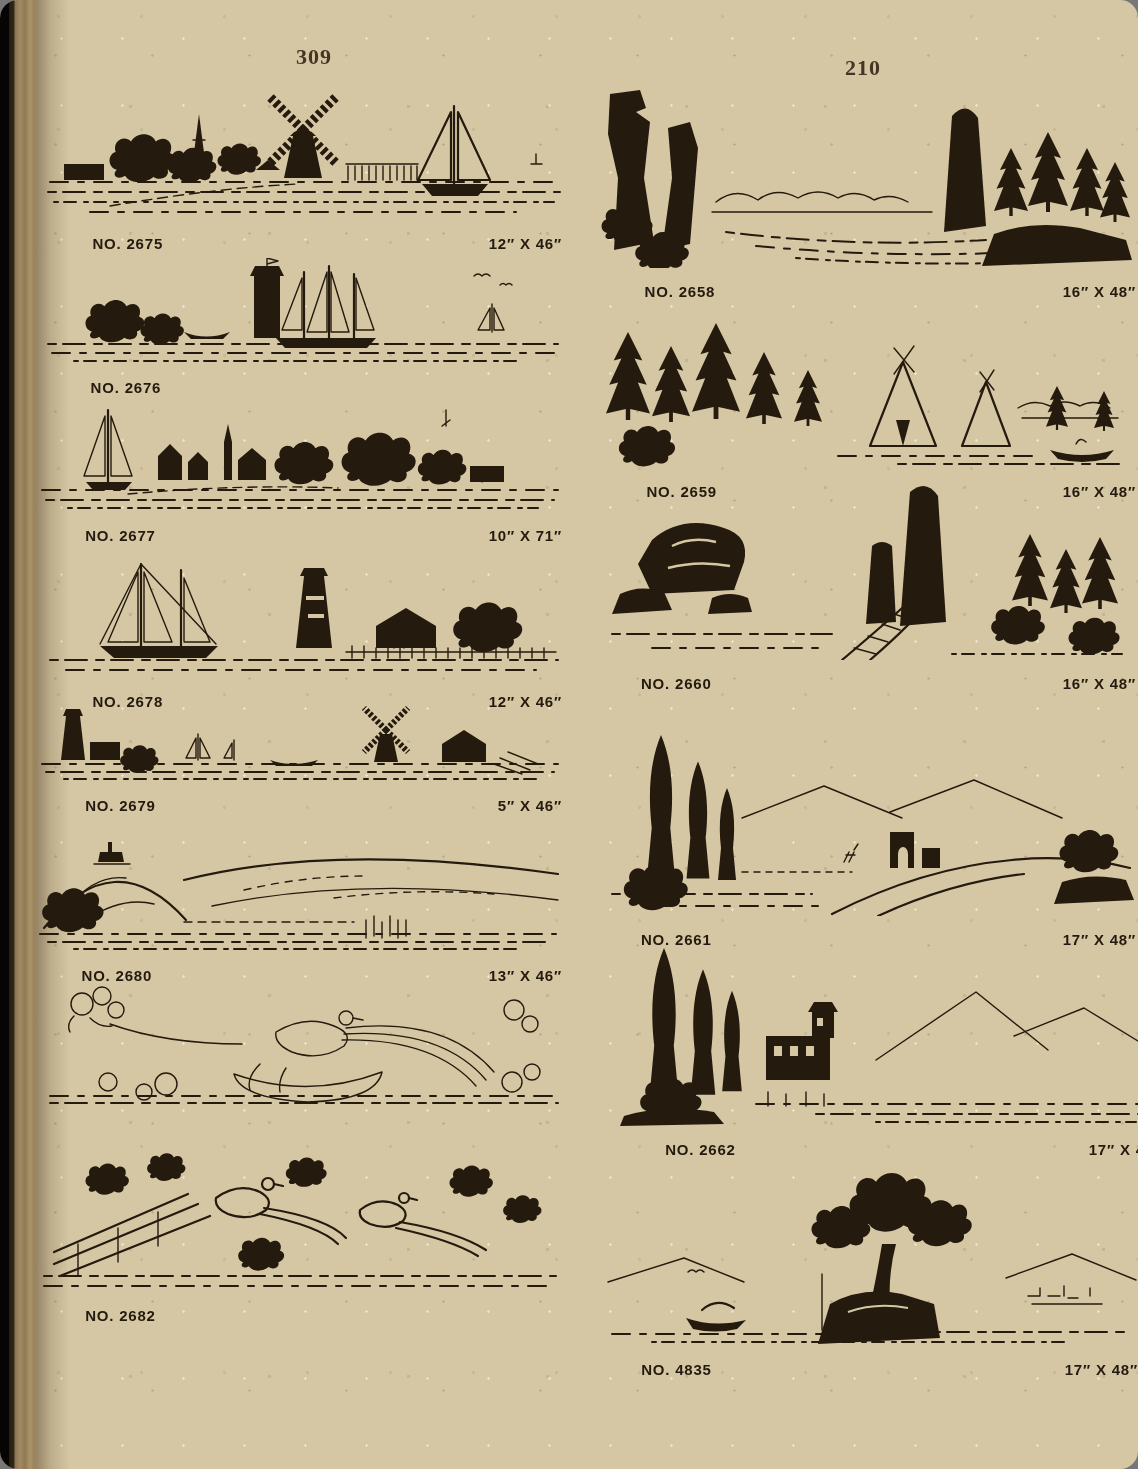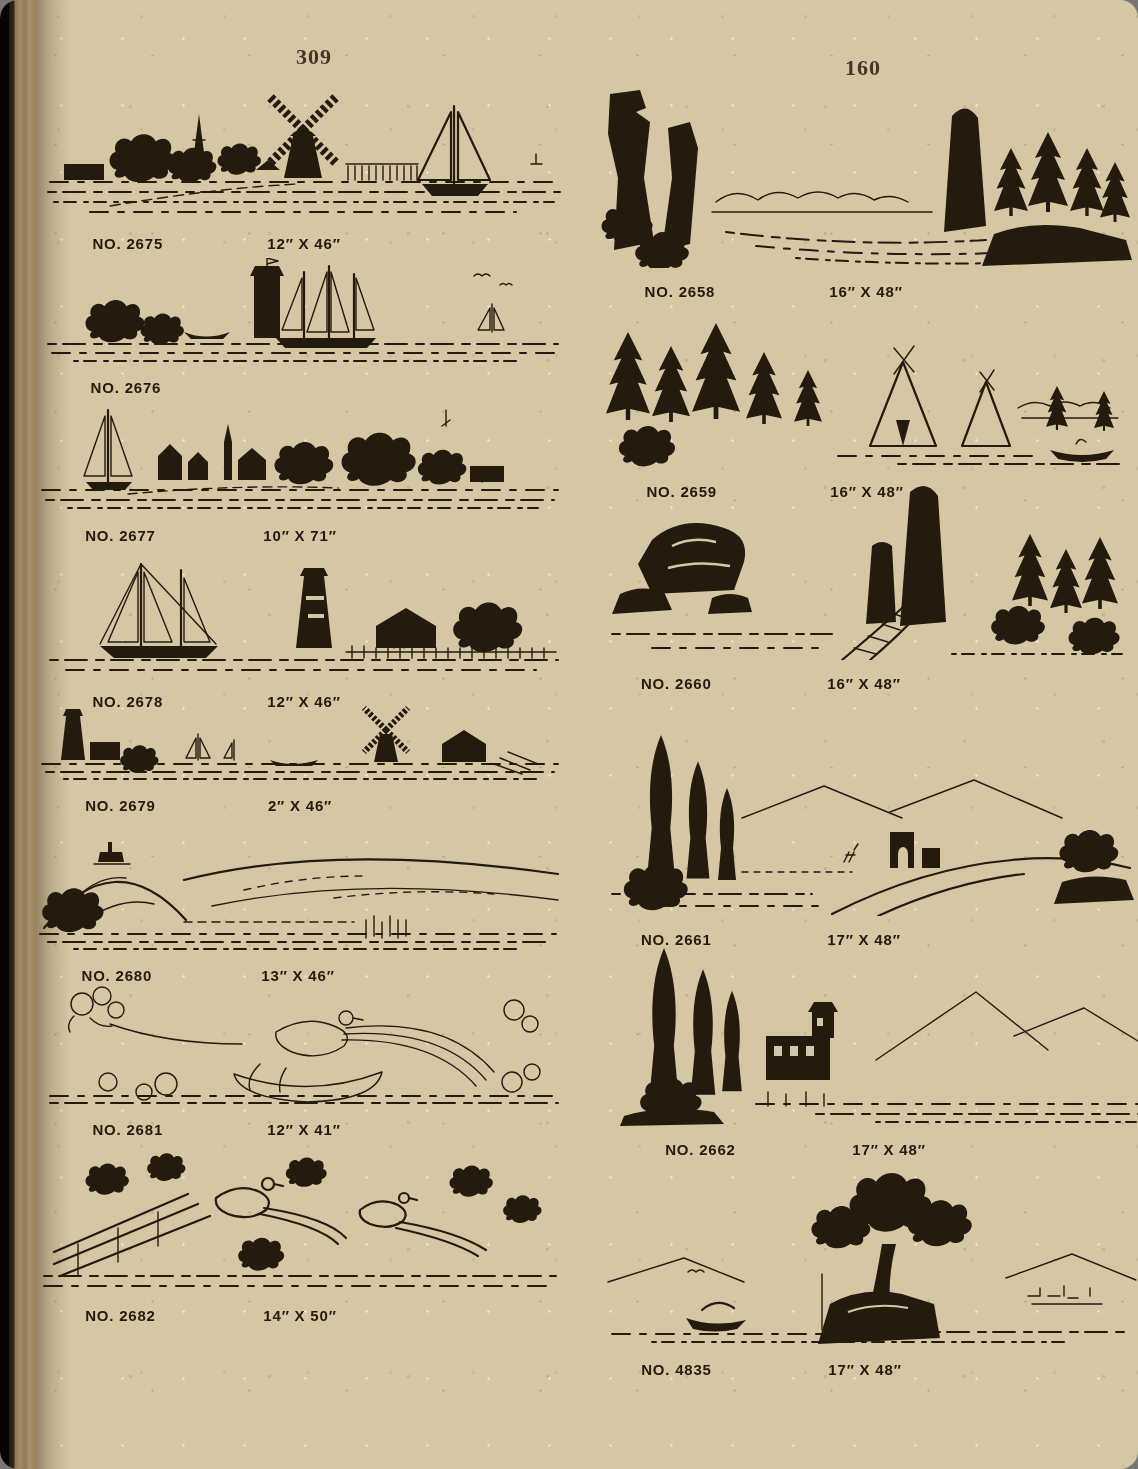--- a/index.html
+++ b/index.html
@@ -37,21 +37,21 @@
   .pn-left{left:296px;top:44px;}
   .pn-right{left:845px;top:55px;}
   figure.item{position:absolute;margin:0;z-index:4;}
   .art{display:block;width:100%;height:calc(100% - 26px);}
   figcaption.cap{
     position:relative;height:24px;margin-top:14px;
     color:var(--ink);font-size:15px;font-weight:700;letter-spacing:.8px;
     white-space:nowrap;
   }
   .cap .no{position:absolute;left:9%;top:1px;}
-  .cap .size{position:absolute;left:0;right:0;top:1px;text-align:center;}
+  .cap .size{position:absolute;left:0;right:0;top:1px;text-align:right;}
   
   svg .ink{fill:var(--ink);stroke:none;}
   svg .ln{fill:none;stroke:var(--ink);stroke-width:2.2;stroke-linecap:round;stroke-linejoin:round;}
   svg .thin{stroke-width:1.4;}
   svg .w{fill:none;stroke:var(--ink);stroke-width:2;stroke-linecap:round;}
   svg .w1{stroke-dasharray:18 10 6 10;}
   svg .w2{stroke-dasharray:8 7 22 9;}
   svg .w3{stroke-dasharray:4 6 12 8;}
   svg .bl{fill:none;stroke:var(--ink);stroke-width:9;stroke-dasharray:4 3;}
   svg .pap{stroke:var(--paper);fill:none;stroke-width:4;}
@@ -69,21 +69,21 @@
       </symbol>
     <symbol id="blob" viewBox="0 0 64 44">
         <path d="M9 32C1 30 1 19 8 17 5 8 15 2 21 8 26 0 38 0 42 8 50 2 58 9 54 18 62 20 60 30 52 32 54 38 46 42 40 38 33 44 20 44 16 37 10 41 4 37 9 32Z"></path>
       </symbol>
   </defs>
 </svg>
 
 <div class="scan">
   <div class="gutter"></div>
   <div class="page-num pn-left">309</div>
-  <div class="page-num pn-right">160</div>
+  <div class="page-num pn-right">210</div>
 
   <figure class="item" style="left:46px;top:84px;width:516px;height:162px">
     <svg class="art" viewBox="0 0 516 136">
       <rect class="ink" x="18" y="80" width="40" height="16"></rect>
       <use href="#blob" class="ink" x="58" y="48" width="80" height="52"></use>
       <use href="#blob" class="ink" x="118" y="62" width="58" height="38"></use>
       <path class="ink" d="M146 84 L153 30 L160 84 Z"></path>
       <path class="ln thin" d="M147 56 h12"></path>
       <path class="ink" d="M178 84 l15 -13 15 13 Z M210 86 l12 -10 12 10 Z"></path>
       <use href="#blob" class="ink" x="168" y="58" width="52" height="34"></use>
@@ -198,21 +198,21 @@
           <path d="M348 30 L326 8"></path>
         </g>
       <path class="ink" d="M404 44 l22 -14 22 14 v18 h-44 Z"></path>
       <path class="ln thin" d="M456 64 l28 10 M462 58 l30 12 M470 52 l30 12"></path>
       <path class="w w1" d="M4 64 H520"></path>
       <path class="w w2" d="M8 72 H516"></path>
       <path class="w w3" d="M26 79 H500"></path>
     </svg>
     <figcaption class="cap">
       <span class="no">NO. 2679</span>
-      <span class="size">2″ X 46″</span>
+      <span class="size">5″ X 46″</span>
     </figcaption>
   </figure>
 
   <figure class="item" style="left:34px;top:812px;width:528px;height:166px">
     <svg class="art" viewBox="0 0 528 140">
       <use href="#blob" class="ink" x="4" y="74" width="72" height="48"></use>
       <path class="ln" d="M10 116 Q80 28 152 108"></path>
       <path class="ln thin" d="M34 96 Q60 62 92 66 M52 108 Q88 84 120 92"></path>
       <path class="ink" d="M66 40 h8 v-10 h4 v10 h10 l2 10 h-26 Z"></path>
       <path class="ln thin" d="M60 52 h36"></path>
@@ -249,24 +249,20 @@
         <path d="M230 52 q30 -18 58 -6 q20 8 10 20 q-24 16 -52 6 q-18 -8 -16 -20 Z"></path>
         <circle cx="300" cy="38" r="7"></circle>
           <path d="M307 38 l10 2"></path>
         <path d="M300 48 Q400 36 448 92 M298 54 Q396 48 440 100 M296 60 Q388 58 430 106"></path>
         <path d="M188 94 Q262 120 336 92 Q330 120 262 122 Q194 118 188 94 Z"></path>
         <path d="M214 84 q-14 14 -10 26 M240 88 q-8 12 -6 24"></path>
       </g>
       <path class="w w1" d="M4 116 H512"></path>
       <path class="w w2" d="M4 123 H512"></path>
     </svg>
-    <figcaption class="cap">
-      <span class="no">NO. 2681</span>
-      <span class="size">12″ X 41″</span>
-    </figcaption>
   </figure>
 
   <figure class="item" style="left:38px;top:1140px;width:524px;height:178px">
     <svg class="art" viewBox="0 0 524 152">
       <path class="ln" d="M16 112 L150 54 M16 124 L160 64 M22 136 L172 76"></path>
       <path class="ln thin" d="M40 104 v32 M80 88 v34 M120 72 v34"></path>
       <use href="#blob" class="ink" x="44" y="22" width="52" height="34"></use>
       <use href="#blob" class="ink" x="106" y="12" width="46" height="30"></use>
       <use href="#blob" class="ink" x="244" y="16" width="50" height="32"></use>
       <use href="#blob" class="ink" x="408" y="24" width="52" height="34"></use>
@@ -280,21 +276,20 @@
         <circle cx="366" cy="58" r="5"></circle>
           <path d="M371 58 l8 2"></path>
         <path d="M362 82 Q420 92 448 110 M358 88 Q414 100 440 116"></path>
       </g>
       <use href="#blob" class="ink" x="196" y="96" width="56" height="36"></use>
       <path class="w w2" d="M6 136 H518"></path>
       <path class="w w1" d="M6 146 H518"></path>
     </svg>
     <figcaption class="cap">
       <span class="no">NO. 2682</span>
-      <span class="size">14″ X 50″</span>
     </figcaption>
   </figure>
 
   <figure class="item" style="left:596px;top:86px;width:540px;height:208px">
     <svg class="art" viewBox="0 0 540 182">
       <path class="ink" d="M14 8 l30 -4 6 18 -10 4 14 10 -6 56 10 64 -40 8 4 -72 -10 -44 Z"></path>
       <path class="ink" d="M72 42 l22 -6 8 26 -8 96 -28 6 10 -72 Z"></path>
       <use href="#blob" class="ink" x="2" y="118" width="60" height="40"></use>
       <use href="#blob" class="ink" x="32" y="144" width="70" height="42"></use>
       <path class="ln thin" d="M120 116 q20 -16 42 -2 q18 -14 40 -2 q20 -12 40 0 q18 -10 36 2 q16 -8 34 2"></path>

